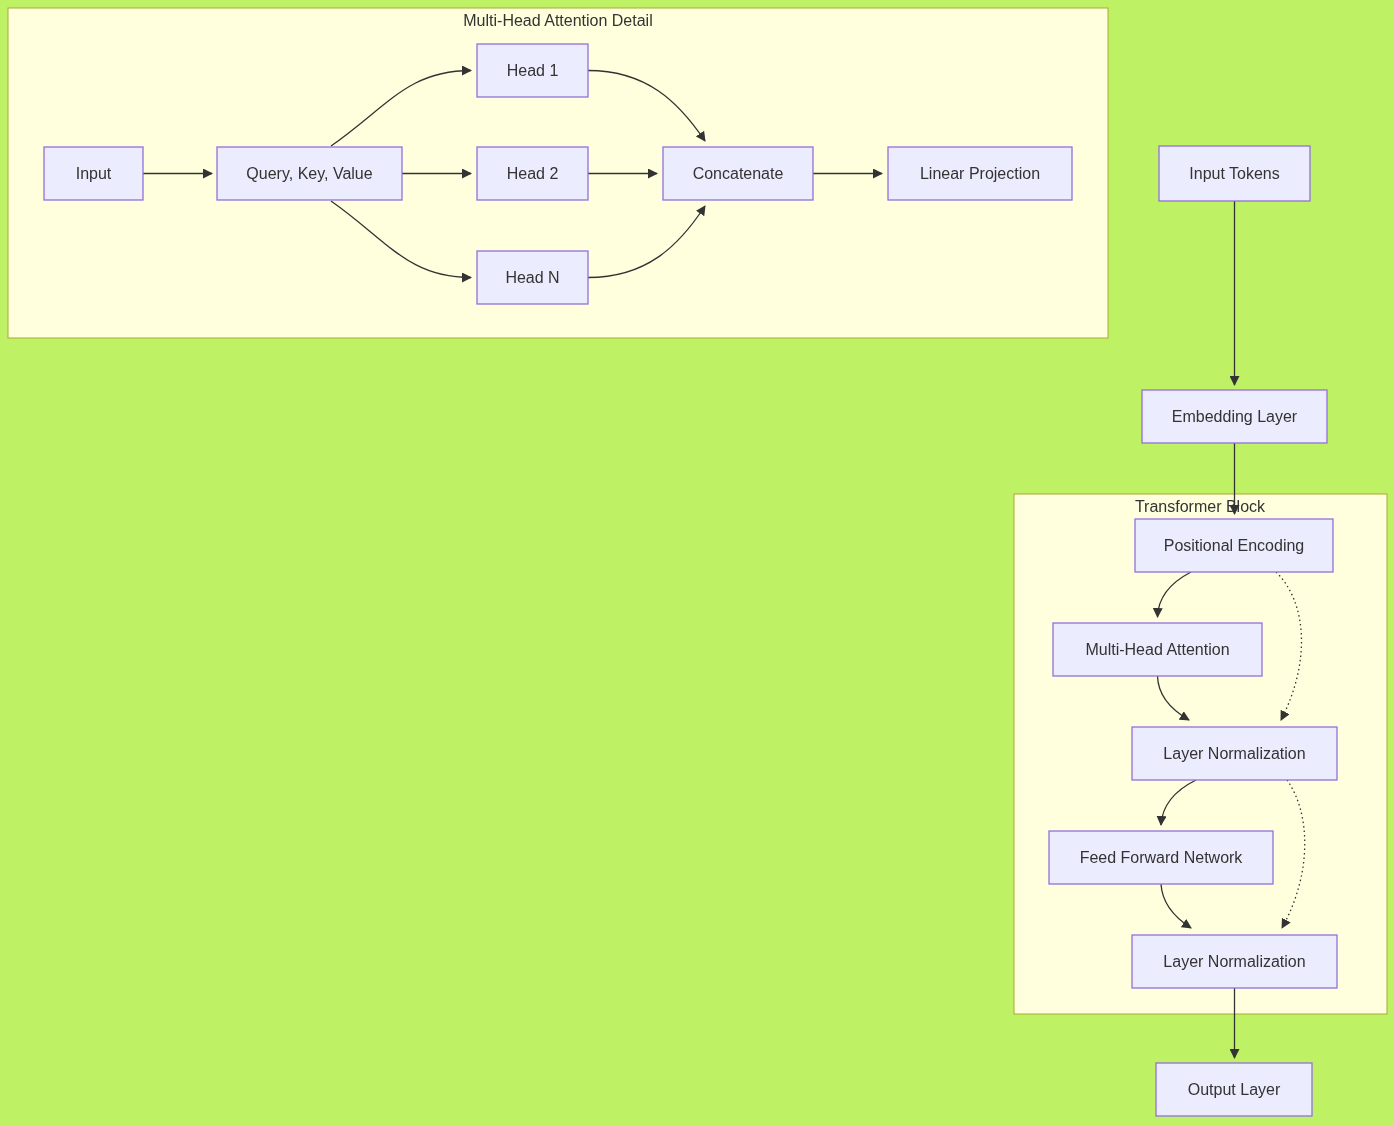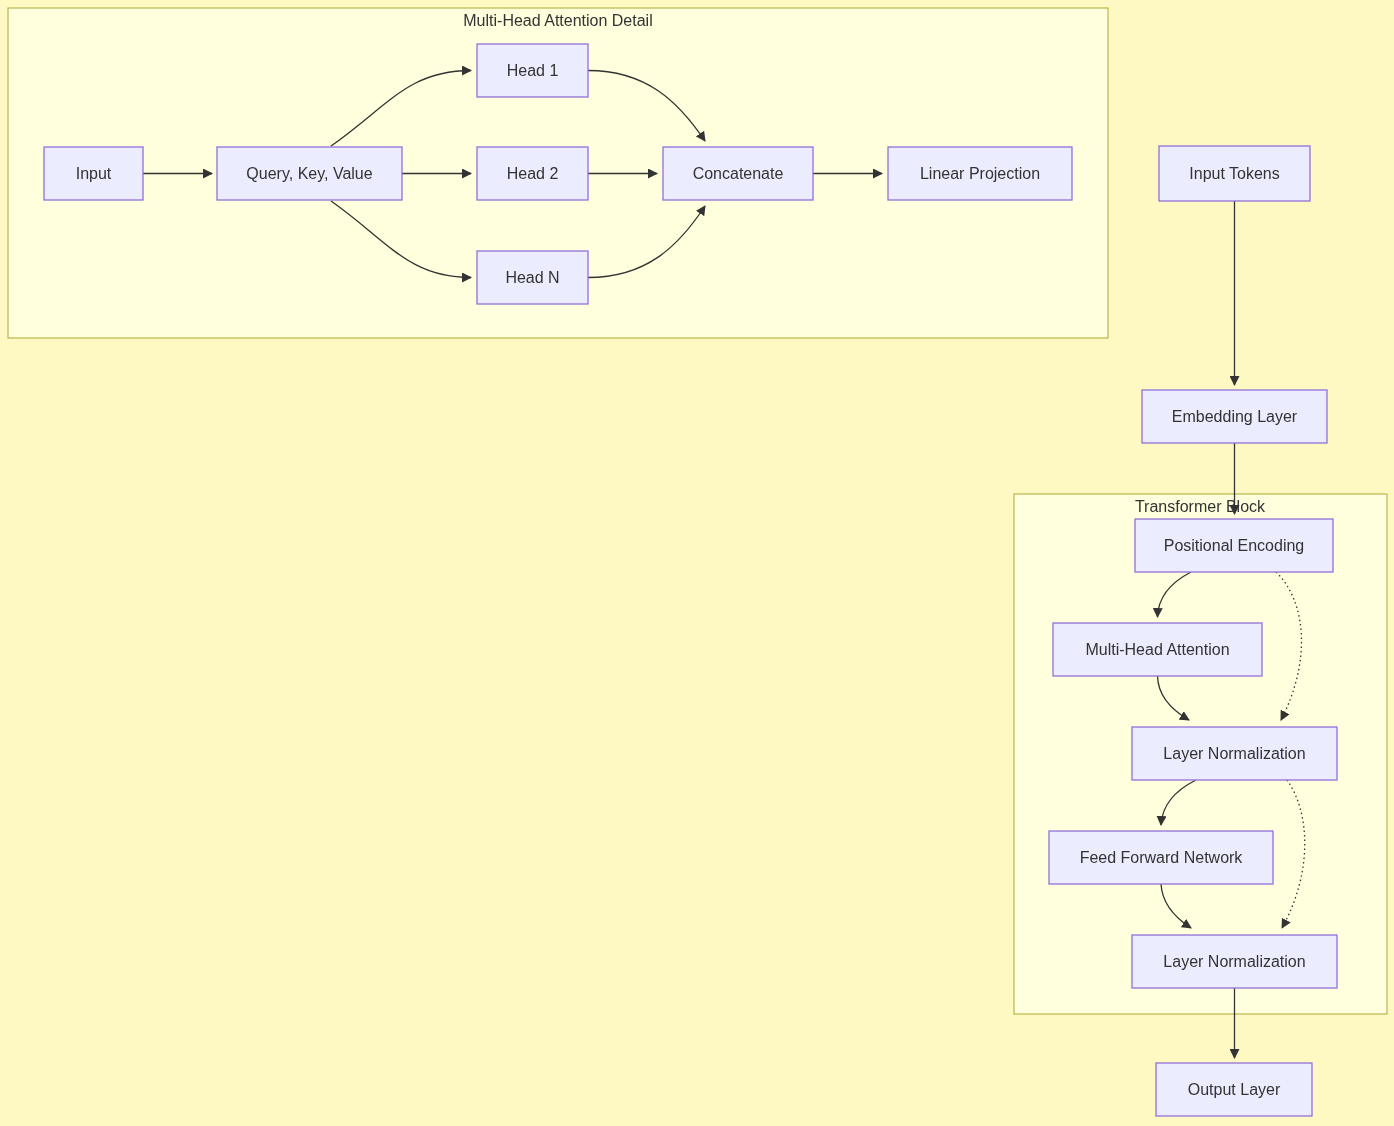--- a/index.html
+++ b/index.html
@@ -4,21 +4,21 @@
 <style>
   html, body {
     margin: 0;
     padding: 0;
     background: #000000;
   }
   .canvas {
     position: relative;
     width: 1394px;
     height: 1126px;
-    background: #fef9c3;
+    background: #bef264;
     font-family: "Liberation Sans", "DejaVu Sans", sans-serif;
   }
   svg { display: block; }
   .cluster-rect {
     fill: #FFFFDE;
     stroke: #AAAA33;
     stroke-width: 1px;
   }
   .cluster-title {
     fill: #333333;

